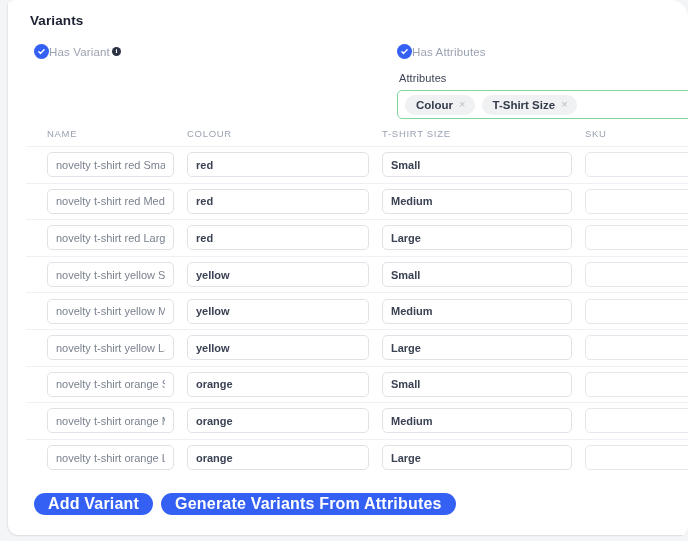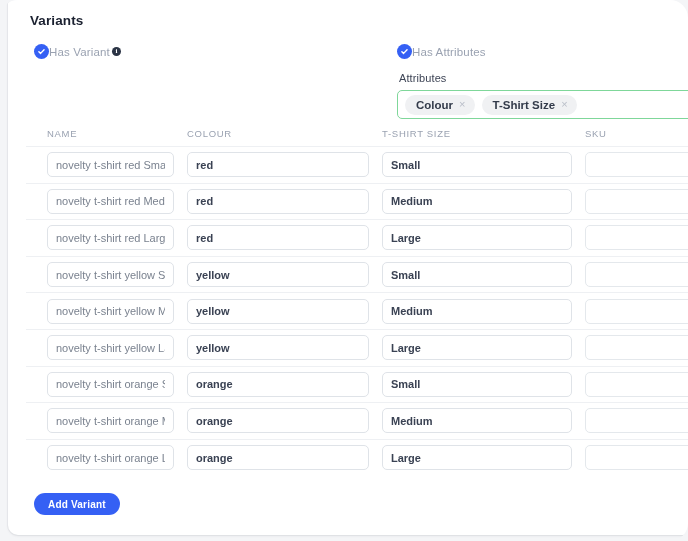--- a/index.html
+++ b/index.html
@@ -166,21 +166,21 @@
     padding: 18px 0 4px 8px;
   }
   .btn {
     background: #3560f4;
     color: #ffffff;
     border: none;
     border-radius: 20px;
     height: 22px;
     padding: 0 14px;
     font-family: "Liberation Sans", sans-serif;
-    font-size: 10px;
+    font-size: 16px;
     font-weight: 700;
     letter-spacing: .2px;
     cursor: pointer;
     white-space: nowrap;
   }
 </style>
 </head>
 <body>
 
 <div id="root">
@@ -286,16 +286,17 @@
             <div class="cell c-name"><input class="inp name-inp" type="text" value="novelty t-shirt orange Large" style=""></div>
             <div class="cell c-col"><input class="inp val-inp" type="text" value="orange" style=""></div>
             <div class="cell c-size"><input class="inp val-inp" type="text" value="Large" style=""></div>
             <div class="cell c-sku"><input class="inp sku-inp" type="text" style=""></div>
           </div>
         </div>
     </div>
 
     <div class="actions">
       <button class="btn">Add Variant</button>
+      <button class="btn">Generate Variants From Attributes</button>
     </div>
 
   </div>
 </div>
 
 </body></html>

